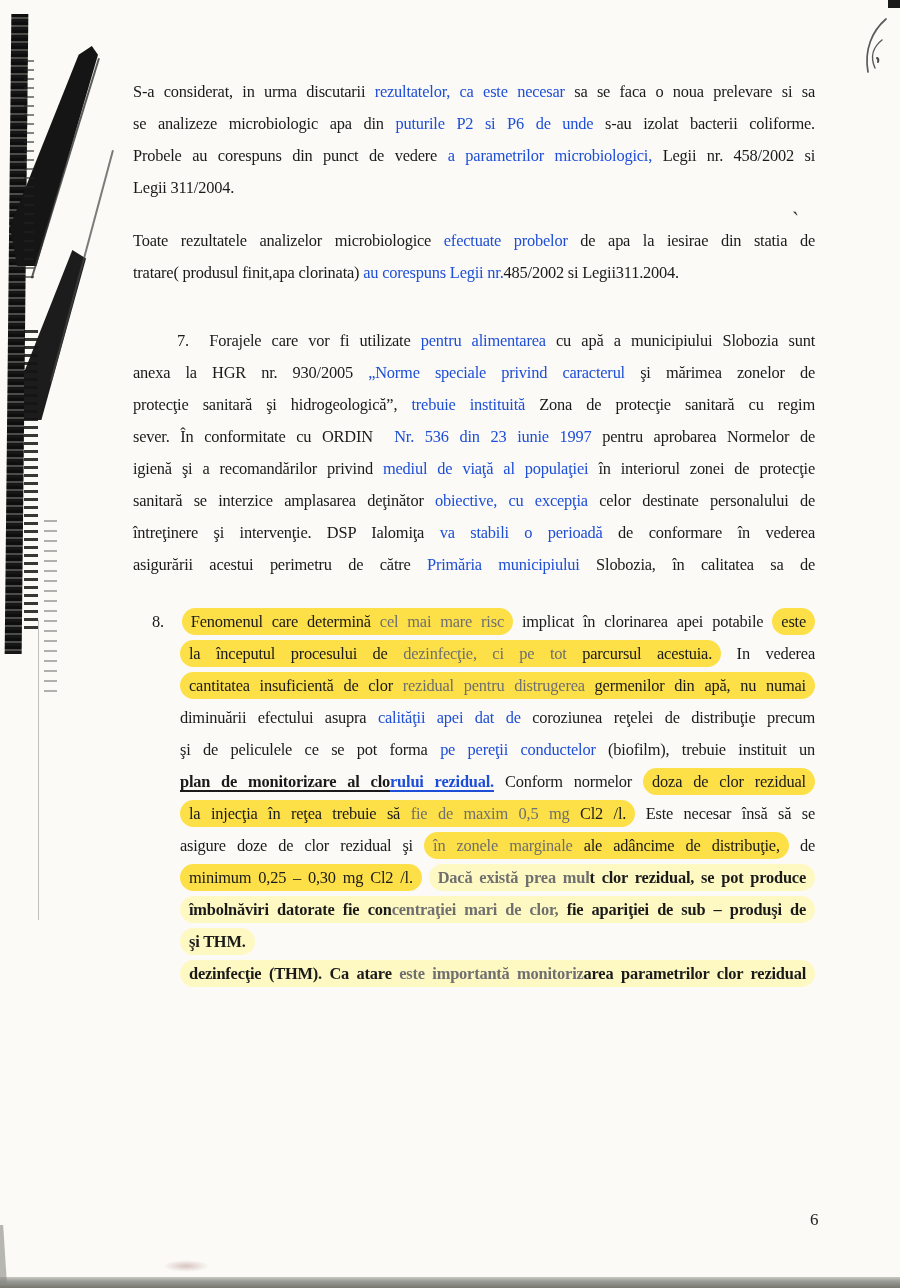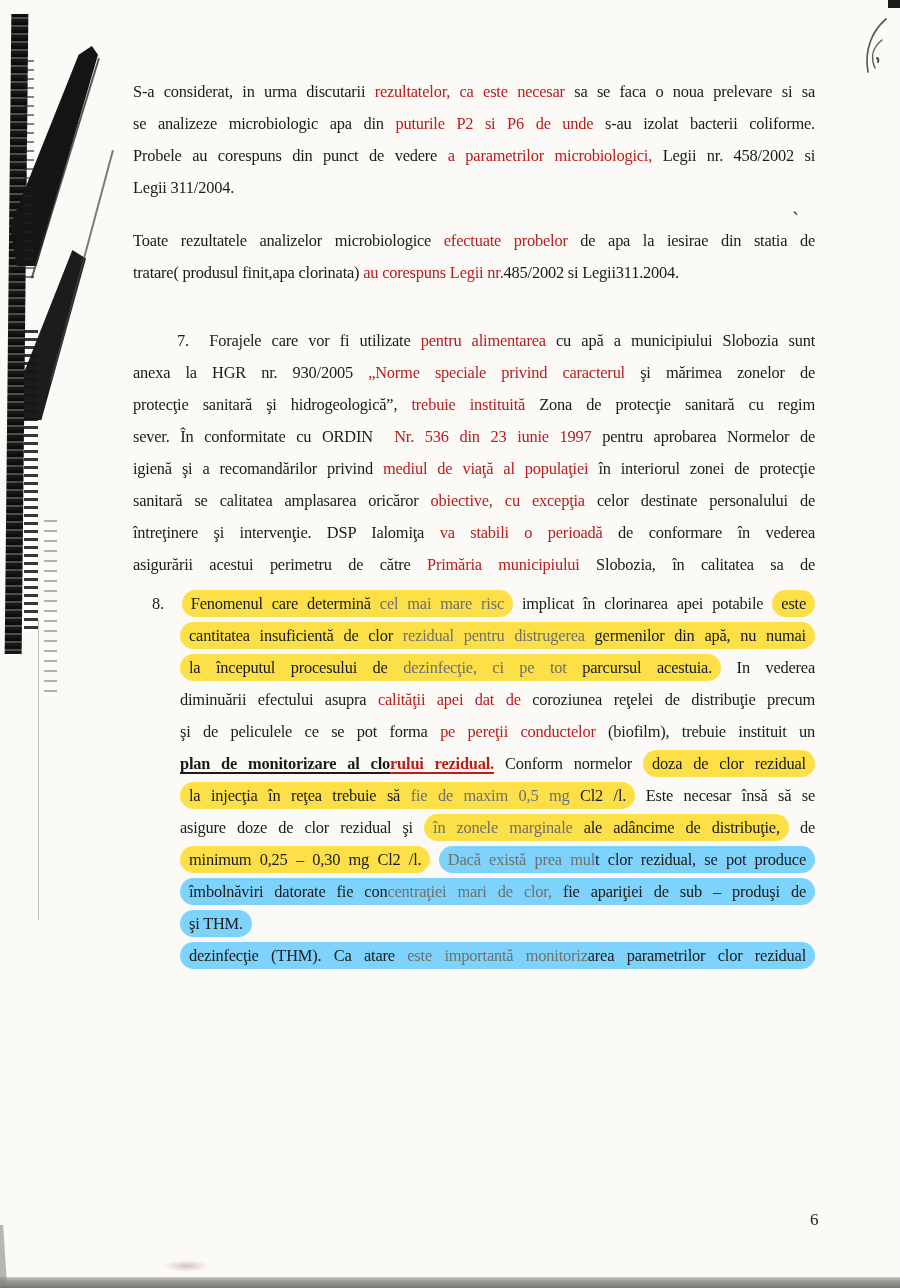--- a/index.html
+++ b/index.html
@@ -8,30 +8,30 @@
     background:#fbfaf6;
     font-family:"Liberation Serif","DejaVu Serif",serif;
   }
   .page{position:absolute;inset:0;}
   #content{position:absolute;left:133px;top:76px;width:682px;}
   .para{font-size:16.4px;line-height:32px;color:#1a1a1a;letter-spacing:-0.2px;}
   .line{text-align:justify;text-align-last:justify;height:32px;}
   .line.last{text-align-last:left;}
   .p1{margin-bottom:21px;}
   .p2{margin-bottom:36px;}
-  .p7{margin-bottom:7px;}
+  .p7{margin-bottom:25px;}
   .p8{margin-left:47px;width:635px;}
   .fl-indent7{text-indent:44px;}
   .fl-indent8{text-indent:-28px;}
-  .faded{color:#b91c1c;}
+  .faded{color:#1d4ed8;}
   .bold{font-weight:bold;}
   .underline{text-decoration:underline;text-decoration-thickness:1.5px;text-underline-offset:3px;}
   .hl{border-radius:14px;padding:4px 9px;box-decoration-break:clone;}
   .hl-o{background:#fde047;}
-  .hl-g{background:#7dd3fc;}
+  .hl-g{background:#fef9c3;font-weight:bold;}
   .hl .faded{color:#6f6f6f;}
   #page-number{position:absolute;left:810px;top:1210px;font-size:17px;color:#222;}
   
   .art{position:absolute;pointer-events:none;}
   #band-main{left:8px;top:14px;width:17px;height:640px;
     background:repeating-linear-gradient(to bottom,#0e0e0e 0 3px,#4c4c48 3px 5px,#161616 5px 8px);
     transform:rotate(0.6deg);}
   #band-teeth{left:24px;top:330px;width:14px;height:300px;opacity:.85;
     background:repeating-linear-gradient(to bottom,#141414 0 3px,transparent 3px 8px);}
   #band-teeth2{left:24px;top:60px;width:10px;height:220px;opacity:.55;
@@ -93,28 +93,28 @@
       <div class="para p2">
         <div class="line"><span class="">Toate rezultatele analizelor microbiologice </span><span class="faded">efectuate probelor </span><span class="">de apa la iesirae din statia de</span></div>
         <div class="line last"><span class="">tratare( produsul finit,apa clorinata) </span><span class="faded">au corespuns Legii nr.</span><span class="">485/2002 si Legii311.2004.</span></div>
       </div>
       <div class="para p7">
         <div class="line fl-indent7"><span class="">7.&nbsp; Forajele care vor fi utilizate </span><span class="faded">pentru alimentarea </span><span class="">cu apă a municipiului Slobozia sunt</span></div>
         <div class="line"><span class="">anexa la HGR nr. 930/2005 </span><span class="faded">„Norme speciale privind caracterul </span><span class="">şi mărimea zonelor de</span></div>
         <div class="line"><span class="">protecţie sanitară şi hidrogeologică”, </span><span class="faded">trebuie instituită </span><span class="">Zona de protecţie sanitară cu regim</span></div>
         <div class="line"><span class="">sever. În conformitate cu ORDIN &nbsp;</span><span class="faded">Nr. 536 din 23 iunie 1997 </span><span class="">pentru aprobarea Normelor de</span></div>
         <div class="line"><span class="">igienă şi a recomandărilor privind </span><span class="faded">mediul de viaţă al populaţiei </span><span class="">în interiorul zonei de protecţie</span></div>
-        <div class="line"><span class="">sanitară se calitatea amplasarea oricăror </span><span class="faded">obiective, cu excepţia </span><span class="">celor destinate personalului de</span></div>
+        <div class="line"><span class="">sanitară se interzice amplasarea deţinător </span><span class="faded">obiective, cu excepţia </span><span class="">celor destinate personalului de</span></div>
         <div class="line"><span class="">întreţinere şi intervenţie. DSP Ialomiţa </span><span class="faded">va stabili o perioadă </span><span class="">de conformare în vederea</span></div>
         <div class="line"><span class="">asigurării acestui perimetru de către </span><span class="faded">Primăria municipiului </span><span class="">Slobozia, în calitatea sa de</span></div>
       </div>
       <div class="para p8">
         <div class="line fl-indent8"><span class="">8.&nbsp; </span><span class="hl hl-o"><span class="">Fenomenul care determină </span><span class="faded">cel mai mare risc</span></span><span class=""> implicat în clorinarea apei potabile </span><span class="hl hl-o"><span class="">este</span></span></div>
+        <div class="line"><span class="hl hl-o"><span class="">la începutul procesului de </span><span class="faded">dezinfecţie, ci pe tot </span><span class="">parcursul acestuia.</span></span><span class=""> In vederea</span></div>
         <div class="line"><span class="hl hl-o"><span class="">cantitatea insuficientă de clor </span><span class="faded">rezidual pentru distrugerea </span><span class="">germenilor din apă, nu numai</span></span></div>
-        <div class="line"><span class="hl hl-o"><span class="">la începutul procesului de </span><span class="faded">dezinfecţie, ci pe tot </span><span class="">parcursul acestuia.</span></span><span class=""> In vederea</span></div>
         <div class="line"><span class="">diminuării efectului asupra </span><span class="faded">calităţii apei dat de </span><span class="">coroziunea reţelei de distribuţie precum</span></div>
         <div class="line"><span class="">şi de peliculele ce se pot forma </span><span class="faded">pe pereţii conductelor </span><span class="">(biofilm), trebuie instituit un</span></div>
         <div class="line"><span class="bold underline">plan de monitorizare al clo</span><span class="faded bold underline">rului rezidual.</span><span class=""> Conform normelor </span><span class="hl hl-o"><span class="">doza de clor rezidual</span></span></div>
         <div class="line"><span class="hl hl-o"><span class="">la injecţia în reţea trebuie să </span><span class="faded">fie de maxim 0,5 mg </span><span class="">Cl2 /l.</span></span><span class=""> Este necesar însă să se</span></div>
         <div class="line"><span class="">asigure doze de clor rezidual şi </span><span class="hl hl-o"><span class="faded">în zonele marginale </span><span class="">ale adâncime de distribuţie,</span></span><span class=""> de</span></div>
         <div class="line"><span class="hl hl-o"><span class="">minimum 0,25 – 0,30 mg Cl2 /l.</span></span><span class=""> </span><span class="hl hl-g"><span class="faded">Dacă există prea mul</span><span class="">t clor rezidual, se pot produce</span></span></div>
         <div class="line"><span class="hl hl-g"><span class="">îmbolnăviri datorate fie con</span><span class="faded">centraţiei mari de clor, </span><span class="">fie apariţiei de sub – produşi de</span></span></div>
         <div class="line last"><span class="hl hl-g"><span class="">şi THM.</span></span></div>
         <div class="line"><span class="hl hl-g"><span class="">dezinfecţie (THM). Ca atare </span><span class="faded">este importantă monitoriz</span><span class="">area parametrilor clor rezidual</span></span></div>
       </div>

